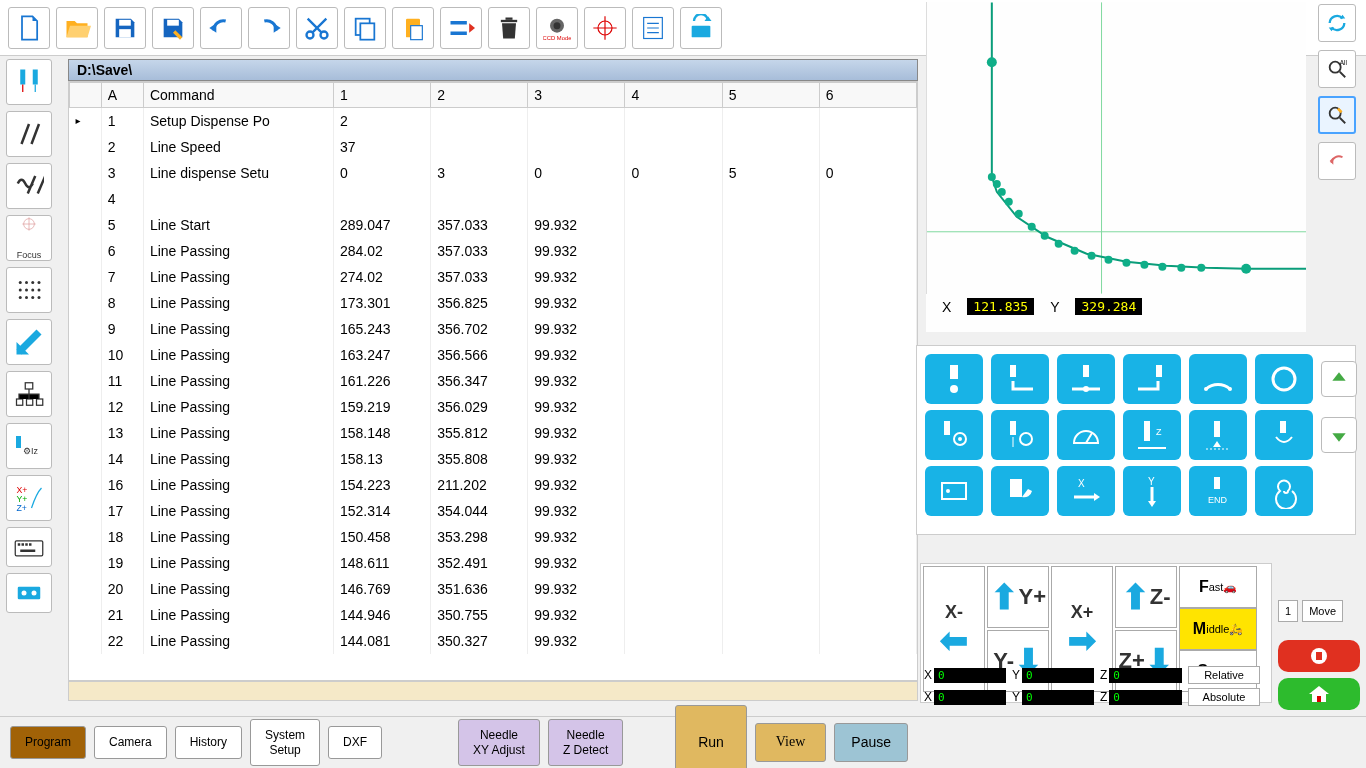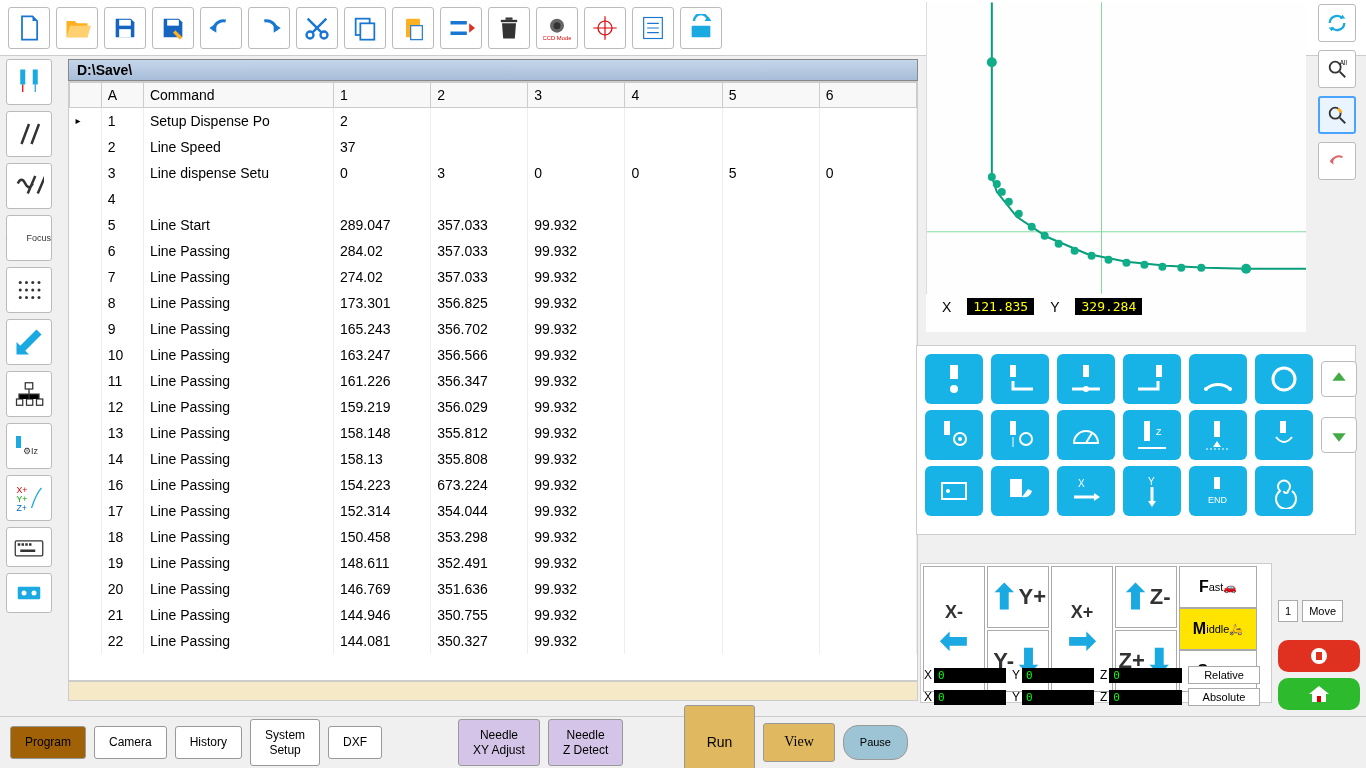--- a/index.html
+++ b/index.html
@@ -5,21 +5,21 @@
 * { box-sizing: border-box; margin: 0; padding: 0; font-family: Arial, sans-serif; }
 body { width: 1366px; height: 768px; background: #f0f0f0; overflow: hidden; position: relative; }
 
 
 .top-toolbar { height: 56px; background: #fff; border-bottom: 1px solid #ccc; display: flex; align-items: center; padding: 4px 8px; gap: 6px; }
 .tb-btn { width: 42px; height: 42px; border: 1px solid #bbb; background: #fff; border-radius: 3px; display: flex; align-items: center; justify-content: center; cursor: pointer; }
 .tb-btn svg { width: 28px; height: 28px; }
 
 
 .left-sidebar { position: absolute; left: 6px; top: 59px; width: 50px; display: flex; flex-direction: column; gap: 6px; }
-.side-btn { width: 46px; height: 46px; border: 1px solid #bbb; background: #fff; border-radius: 3px; display: flex; flex-direction: row; align-items: center; justify-content: center; cursor: pointer; font-size: 9px; color: #333; gap: 18px; }
+.side-btn { width: 46px; height: 46px; border: 1px solid #bbb; background: #fff; border-radius: 3px; display: flex; flex-direction: column; align-items: center; justify-content: center; cursor: pointer; font-size: 9px; color: #333; gap: 18px; }
 .side-btn.short { height: 40px; }
 
 
 .main-area { position: absolute; left: 68px; top: 59px; width: 850px; height: 645px; }
 .path-bar { height: 22px; background: linear-gradient(#c5d6ea, #a7bdd9); border: 1px solid #888; padding: 2px 8px; font-size: 14px; font-weight: bold; color: #000; }
 .table-wrap { height: 600px; overflow-y: auto; border: 1px solid #ccc; background: #fff; position: relative; }
 .prog-table { width: 100%; border-collapse: collapse; font-size: 14px; }
 .prog-table th { background: #f8f8f8; border: 1px solid #ccc; padding: 4px 6px; text-align: left; font-weight: normal; height: 24px; }
 .prog-table td { border-right: 1px solid #eee; padding: 3px 6px; height: 26px; }
 .prog-table th:nth-child(1), .prog-table td:nth-child(1) { width: 30px; }
@@ -75,21 +75,21 @@
 .home-btn { height: 32px; background: #2dbb2d; border-radius: 10px; display: flex; align-items: center; justify-content: center; cursor: pointer; }
 .clock { height: 24px; background: #000; color: #fff; font-family: monospace; font-size: 14px; display: flex; align-items: center; justify-content: center; }
 
 
 .bottom-bar { position: absolute; left: 0; bottom: 0; width: 100%; height: 52px; background: #f0f0f0; border-top: 1px solid #ccc; display: flex; align-items: center; padding: 0 10px; gap: 8px; }
 .bb-btn { border: 1px solid #999; background: #fff; padding: 8px 14px; font-size: 12px; border-radius: 3px; cursor: pointer; text-align: center; line-height: 1.2; }
 .bb-btn.active { background: #a16207; }
 .bb-btn.purple { background: #d4c4e8; }
 .bb-btn.run { background: #e0b860; padding: 28px 22px; font-size: 14px; }
 .bb-btn.view { background: #e0b860; padding: 10px 20px; font-size: 14px; font-family: Liberation Serif, serif; }
-.bb-btn.pause { background: #9dc4d4; padding: 10px 16px; font-size: 11px; border-radius: 15px; }
+.bb-btn.pause { background: #9dc4d4; padding: 10px 16px; font-size: 14px; }
 .bb-spacer { flex: 1; }
 </style>
 </head>
 <body>
 
 <div class="top-toolbar">
   <div class="tb-btn">
       <svg viewBox="0 0 24 24">
         <path fill="#fff" stroke="#1976d2" stroke-width="1.5" d="M6 2h9l4 4v16H6z"></path>
         <path fill="#1976d2" d="M15 2v4h4z"></path>
@@ -452,21 +452,21 @@
             <td>99.932</td>
             <td></td>
             <td></td>
             <td></td>
           </tr>
           <tr>
             <td class="row-marker"></td>
             <td>16</td>
             <td>Line Passing</td>
             <td>154.223</td>
-            <td>673.224</td>
+            <td>211.202</td>
             <td>99.932</td>
             <td></td>
             <td></td>
             <td></td>
           </tr>
           <tr>
             <td class="row-marker"></td>
             <td>17</td>
             <td>Line Passing</td>
             <td>152.314</td>

